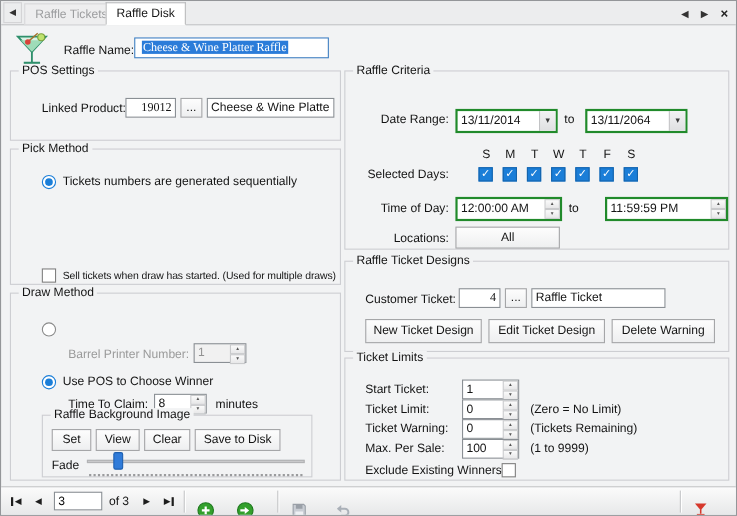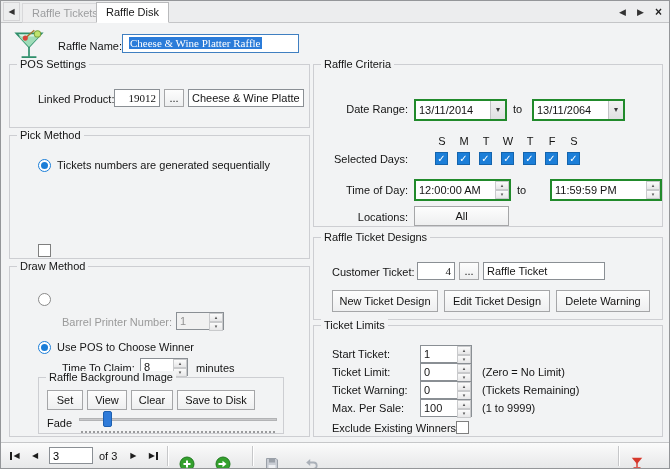--- a/index.html
+++ b/index.html
@@ -129,20 +129,21 @@
     <input class="tbox rt" style="left: 104px; top: 24px; width: 46px;" value="19012">
     <button class="btn" style="left:154px;top:24px;width:20px;height:18px">...</button>
     <input class="tbox" style="left: 178px; top: 24px; width: 116px;" value="Cheese &amp; Wine Platter">
   </div>
 
   <div class="group" style="left:8px;top:134px;width:301px;height:124px">
     <span class="group-title">Pick Method</span>
     <span class="rad sel" style="left:28px;top:23px"></span>
     <span class="lbl" style="left:47px;top:23px">Tickets numbers are generated sequentially</span>
     <span class="cbx" style="left:28px;top:108px"></span>
+    <span class="lbl" style="left:47px;top:109px;font-size:9.5px;letter-spacing:-0.1px">Sell tickets when draw has started. (Used for multiple draws)</span>
   </div>
 
   <div class="group" style="left:8px;top:265px;width:301px;height:171px">
     <span class="group-title">Draw Method</span>
 
     <span class="rad" style="left:28px;top:26px"></span>
 
     <span class="lbl dim" style="left:52px;top:49px">Barrel Printer Number:</span>
     <div class="spin disabled" style="left:166px;top:45px;width:48px">
       <span class="val">1</span>

